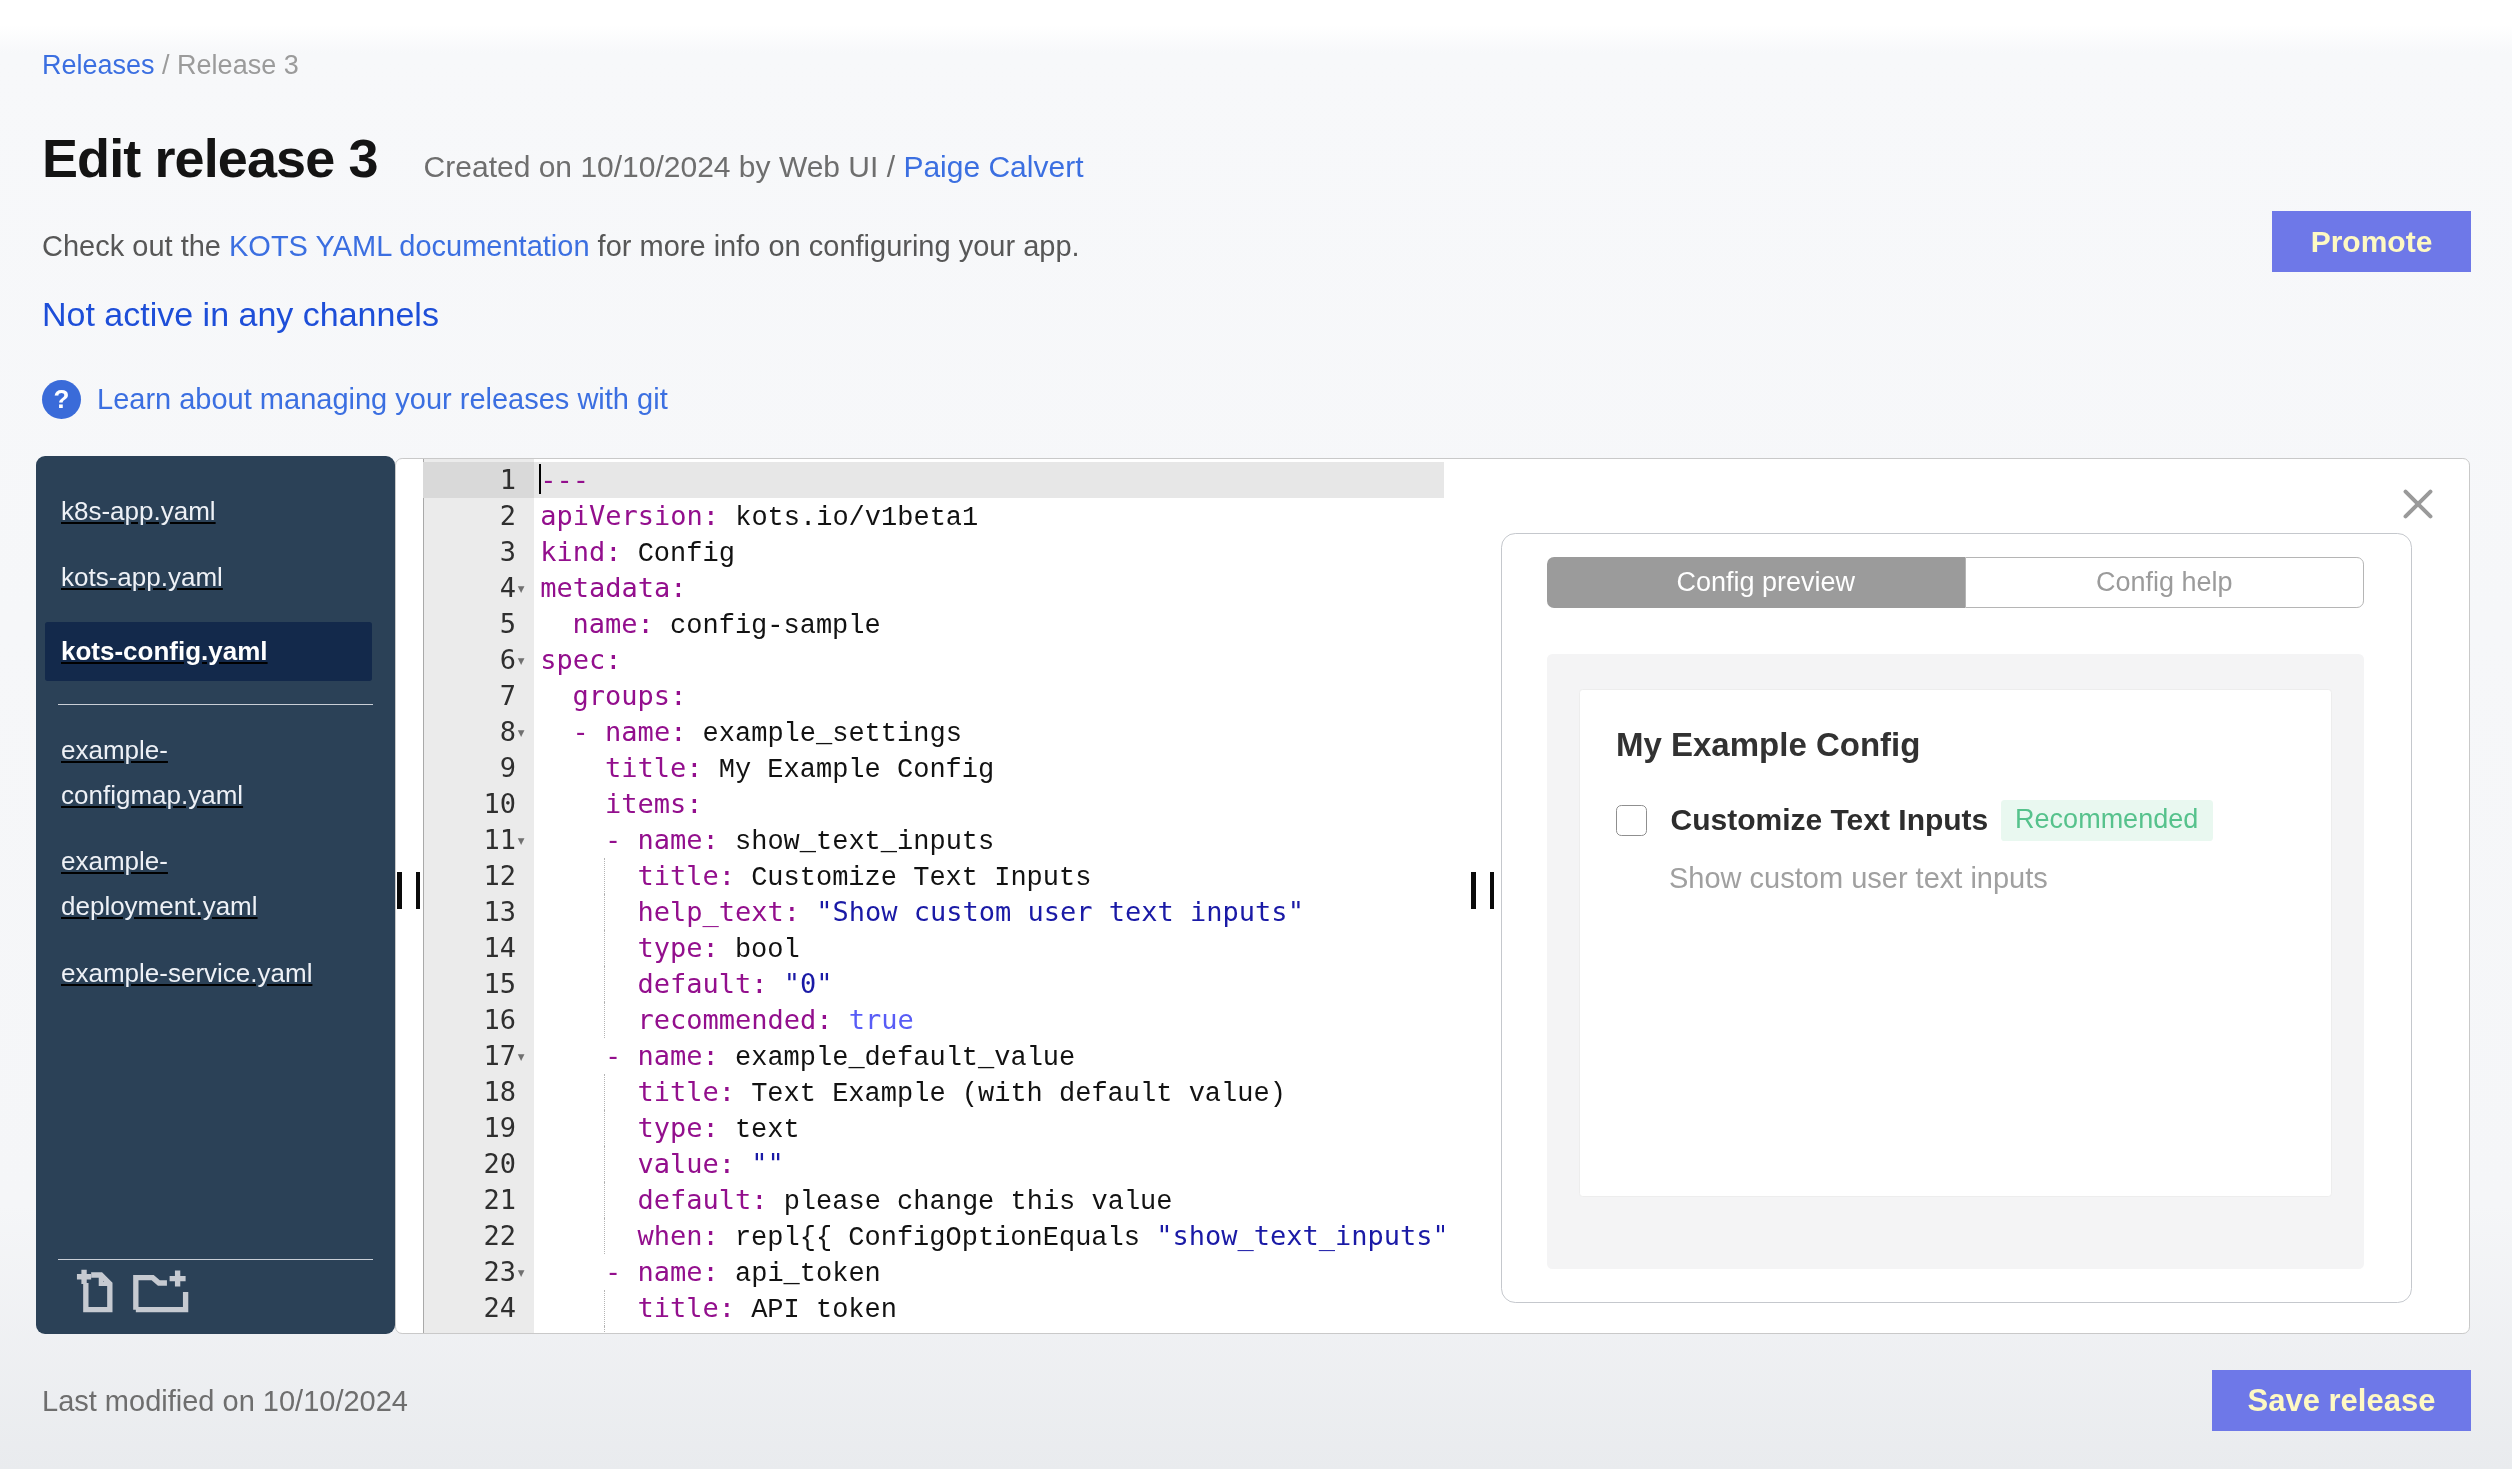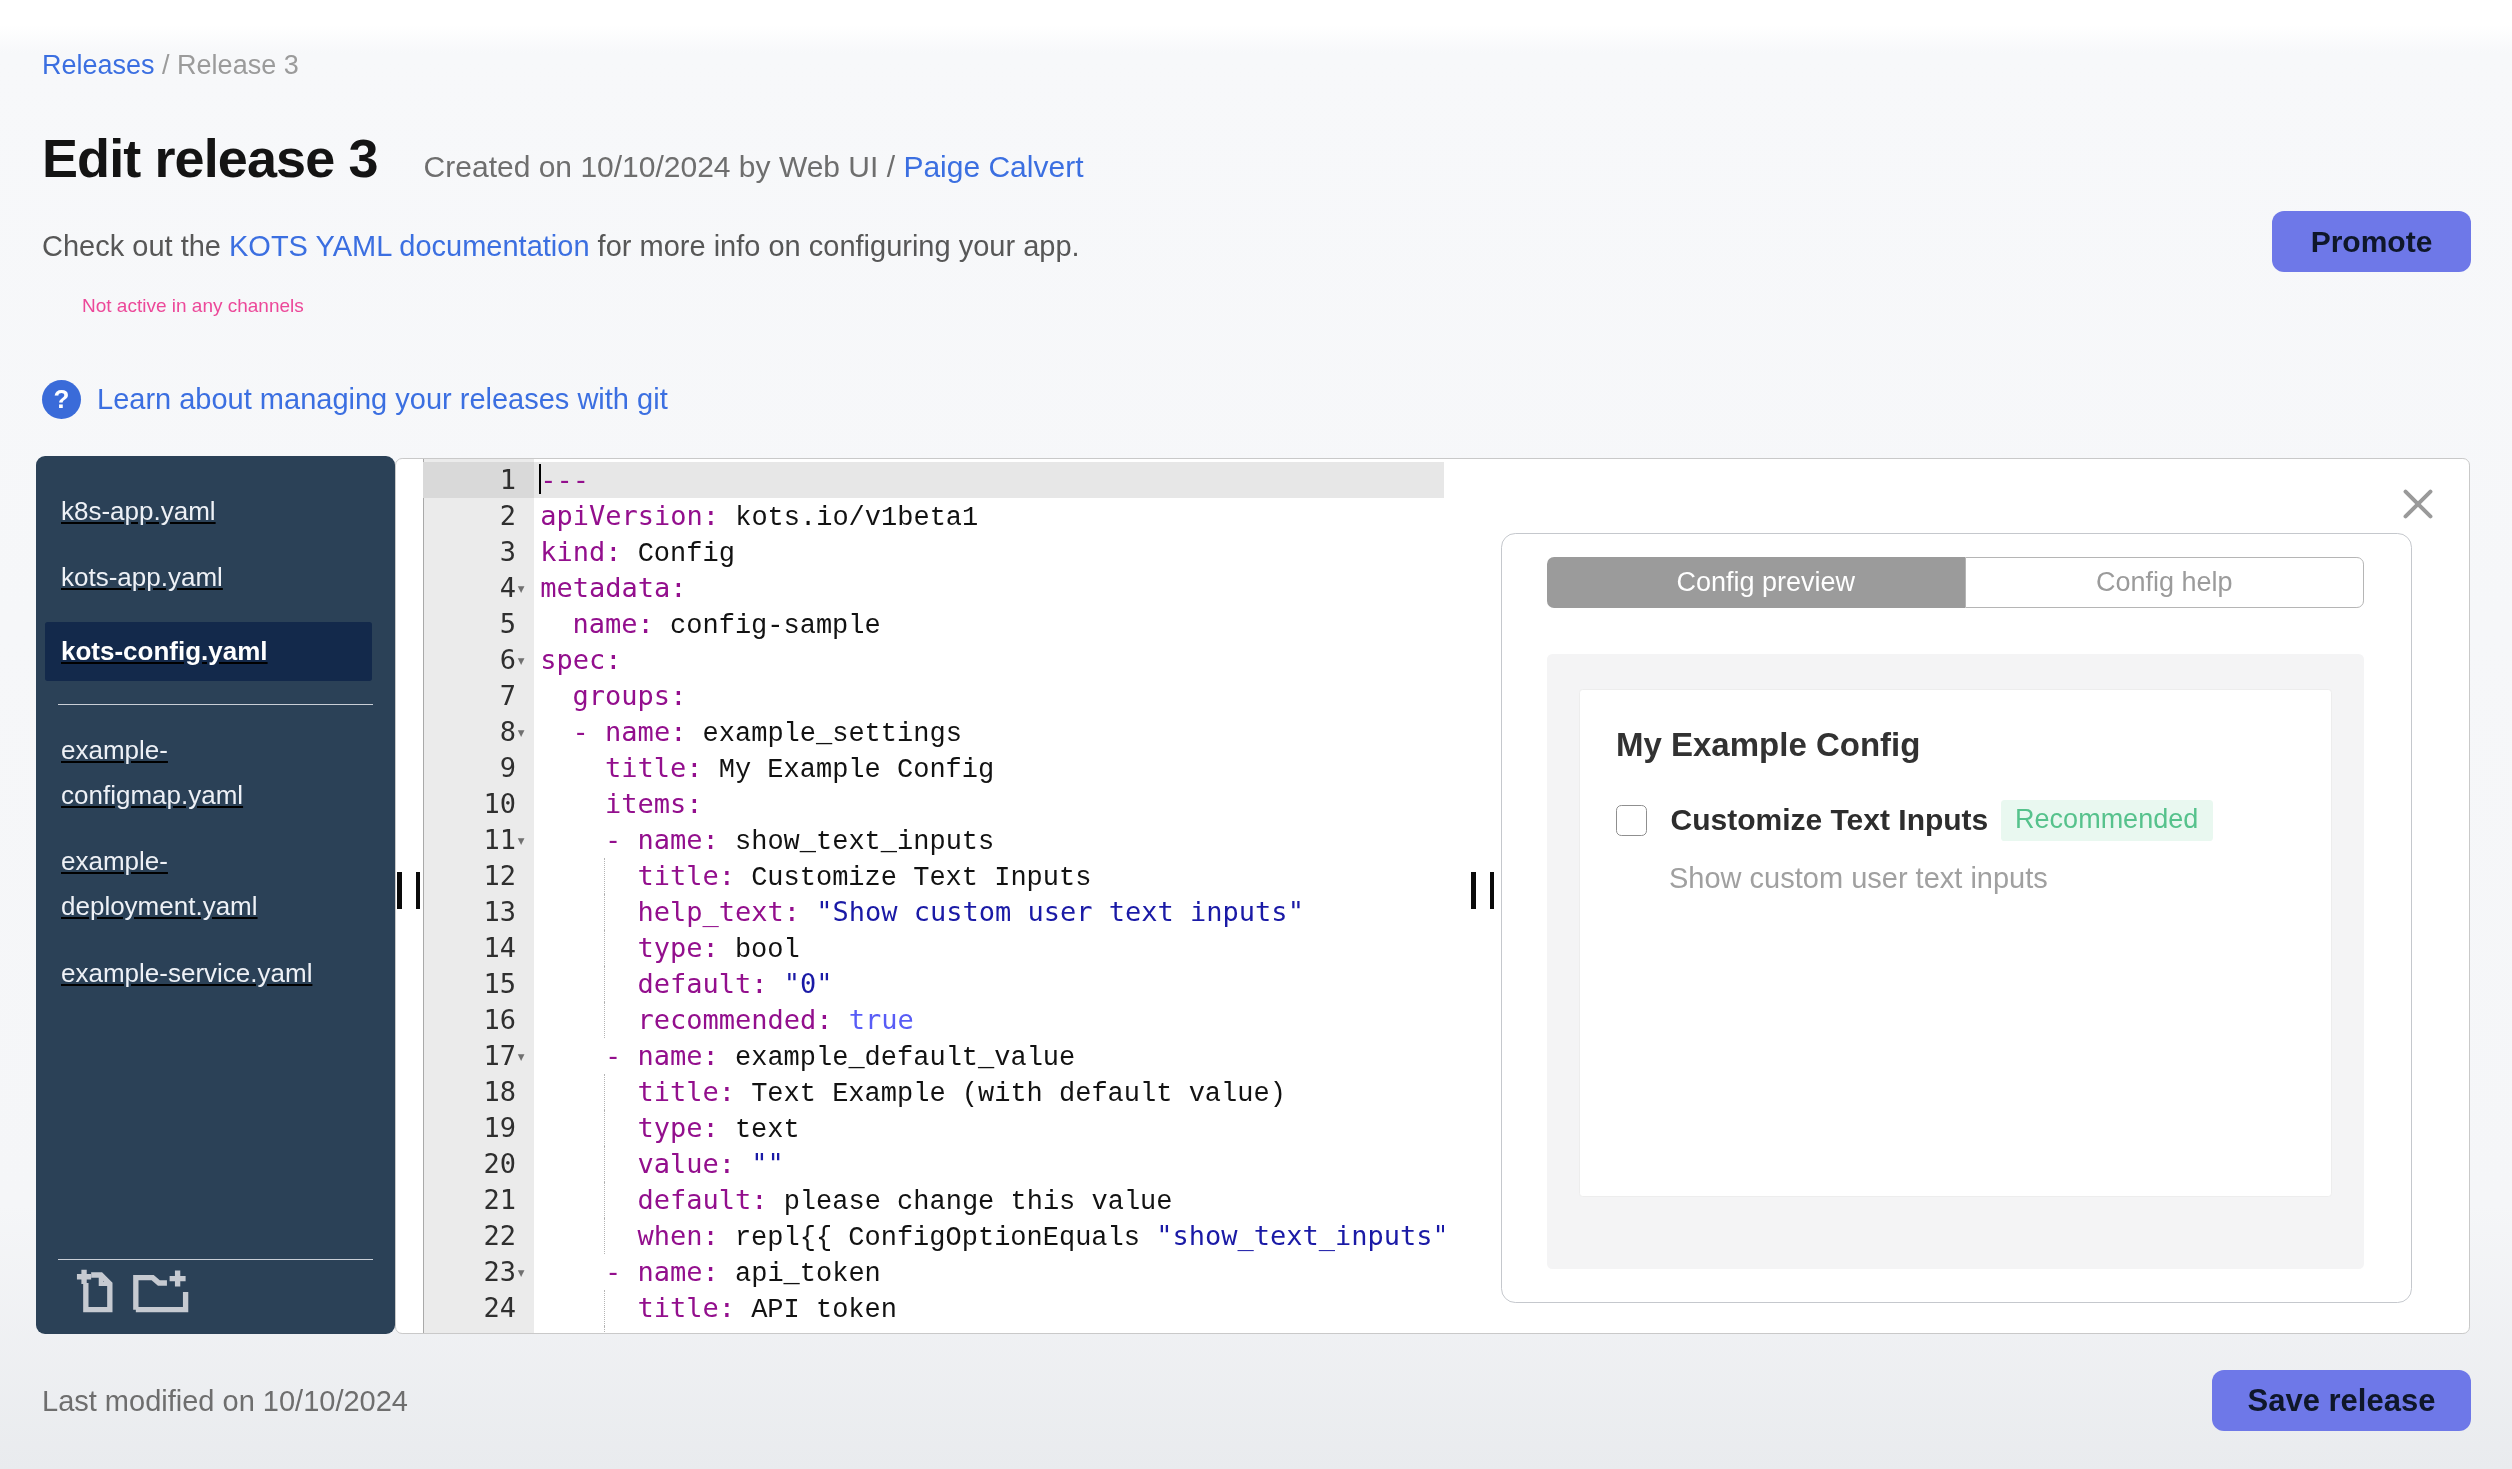--- a/index.html
+++ b/index.html
@@ -11,26 +11,26 @@
   
   .breadcrumb{position:absolute;left:42px;top:50px;font-size:27px;}
   .breadcrumb a{color:#3b6fe1;text-decoration:none;cursor:pointer;}
   .breadcrumb .sep,.breadcrumb .cur{color:#9b9b9b;}
   .titlerow{position:absolute;left:42px;top:127px;display:flex;align-items:baseline;gap:46px;}
   .titlerow h1{margin:0;font-size:54px;font-weight:700;color:#141414;letter-spacing:-0.9px;}
   .created{font-size:30px;color:#6e6e6e;}
   .created a{color:#3b6fe1;text-decoration:none;cursor:pointer;}
   .docline{position:absolute;left:42px;top:230px;font-size:29px;color:#575757;}
   .docline a{color:#3b6fe1;text-decoration:none;cursor:pointer;}
-  .channel{position:absolute;left:42px;top:295px;font-size:19px;color:#ec4899;margin-left:40px;}
+  .channel{position:absolute;left:42px;top:295px;font-size:34px;color:#1d4ed8;}
   .helprow{position:absolute;left:42px;top:380px;display:flex;align-items:center;gap:16px;cursor:pointer;}
   .qicon{width:39px;height:39px;border-radius:50%;background:#3a6bd9;color:#fff;font-size:26px;font-weight:700;
          display:flex;align-items:center;justify-content:center;}
   .helprow .txt{font-size:29px;color:#3b6fe1;}
-  .btn{background:#6e78e8;color:#0f172a;border:none;border-radius:12px;font-family:"Liberation Sans",sans-serif;
+  .btn{background:#6e78e8;color:#fef9c3;border:none;border-radius:0;font-family:"Liberation Sans",sans-serif;
        font-weight:700;cursor:pointer;display:flex;align-items:center;justify-content:center;}
   .promote{position:absolute;right:41px;top:211px;width:199px;height:61px;font-size:30px;}
   .save{position:absolute;right:41px;top:1370px;width:259px;height:61px;font-size:31px;}
   .lastmod{position:absolute;left:42px;top:1385px;font-size:29px;color:#6e6e6e;}
 
   
   .sidebar{position:absolute;left:36px;top:456px;width:359px;height:878px;background:#2b4157;border-radius:9px;}
   .filelist{padding:33px 23px 0 25px;text-decoration:underline;}
   .file{color:#eef1f6;font-size:26px;line-height:45px;margin-bottom:21.4px;max-width:267px;cursor:pointer;}
   .file.selected{background:#13294b;font-weight:700;color:#ffffff;margin-left:-16px;margin-right:0;

